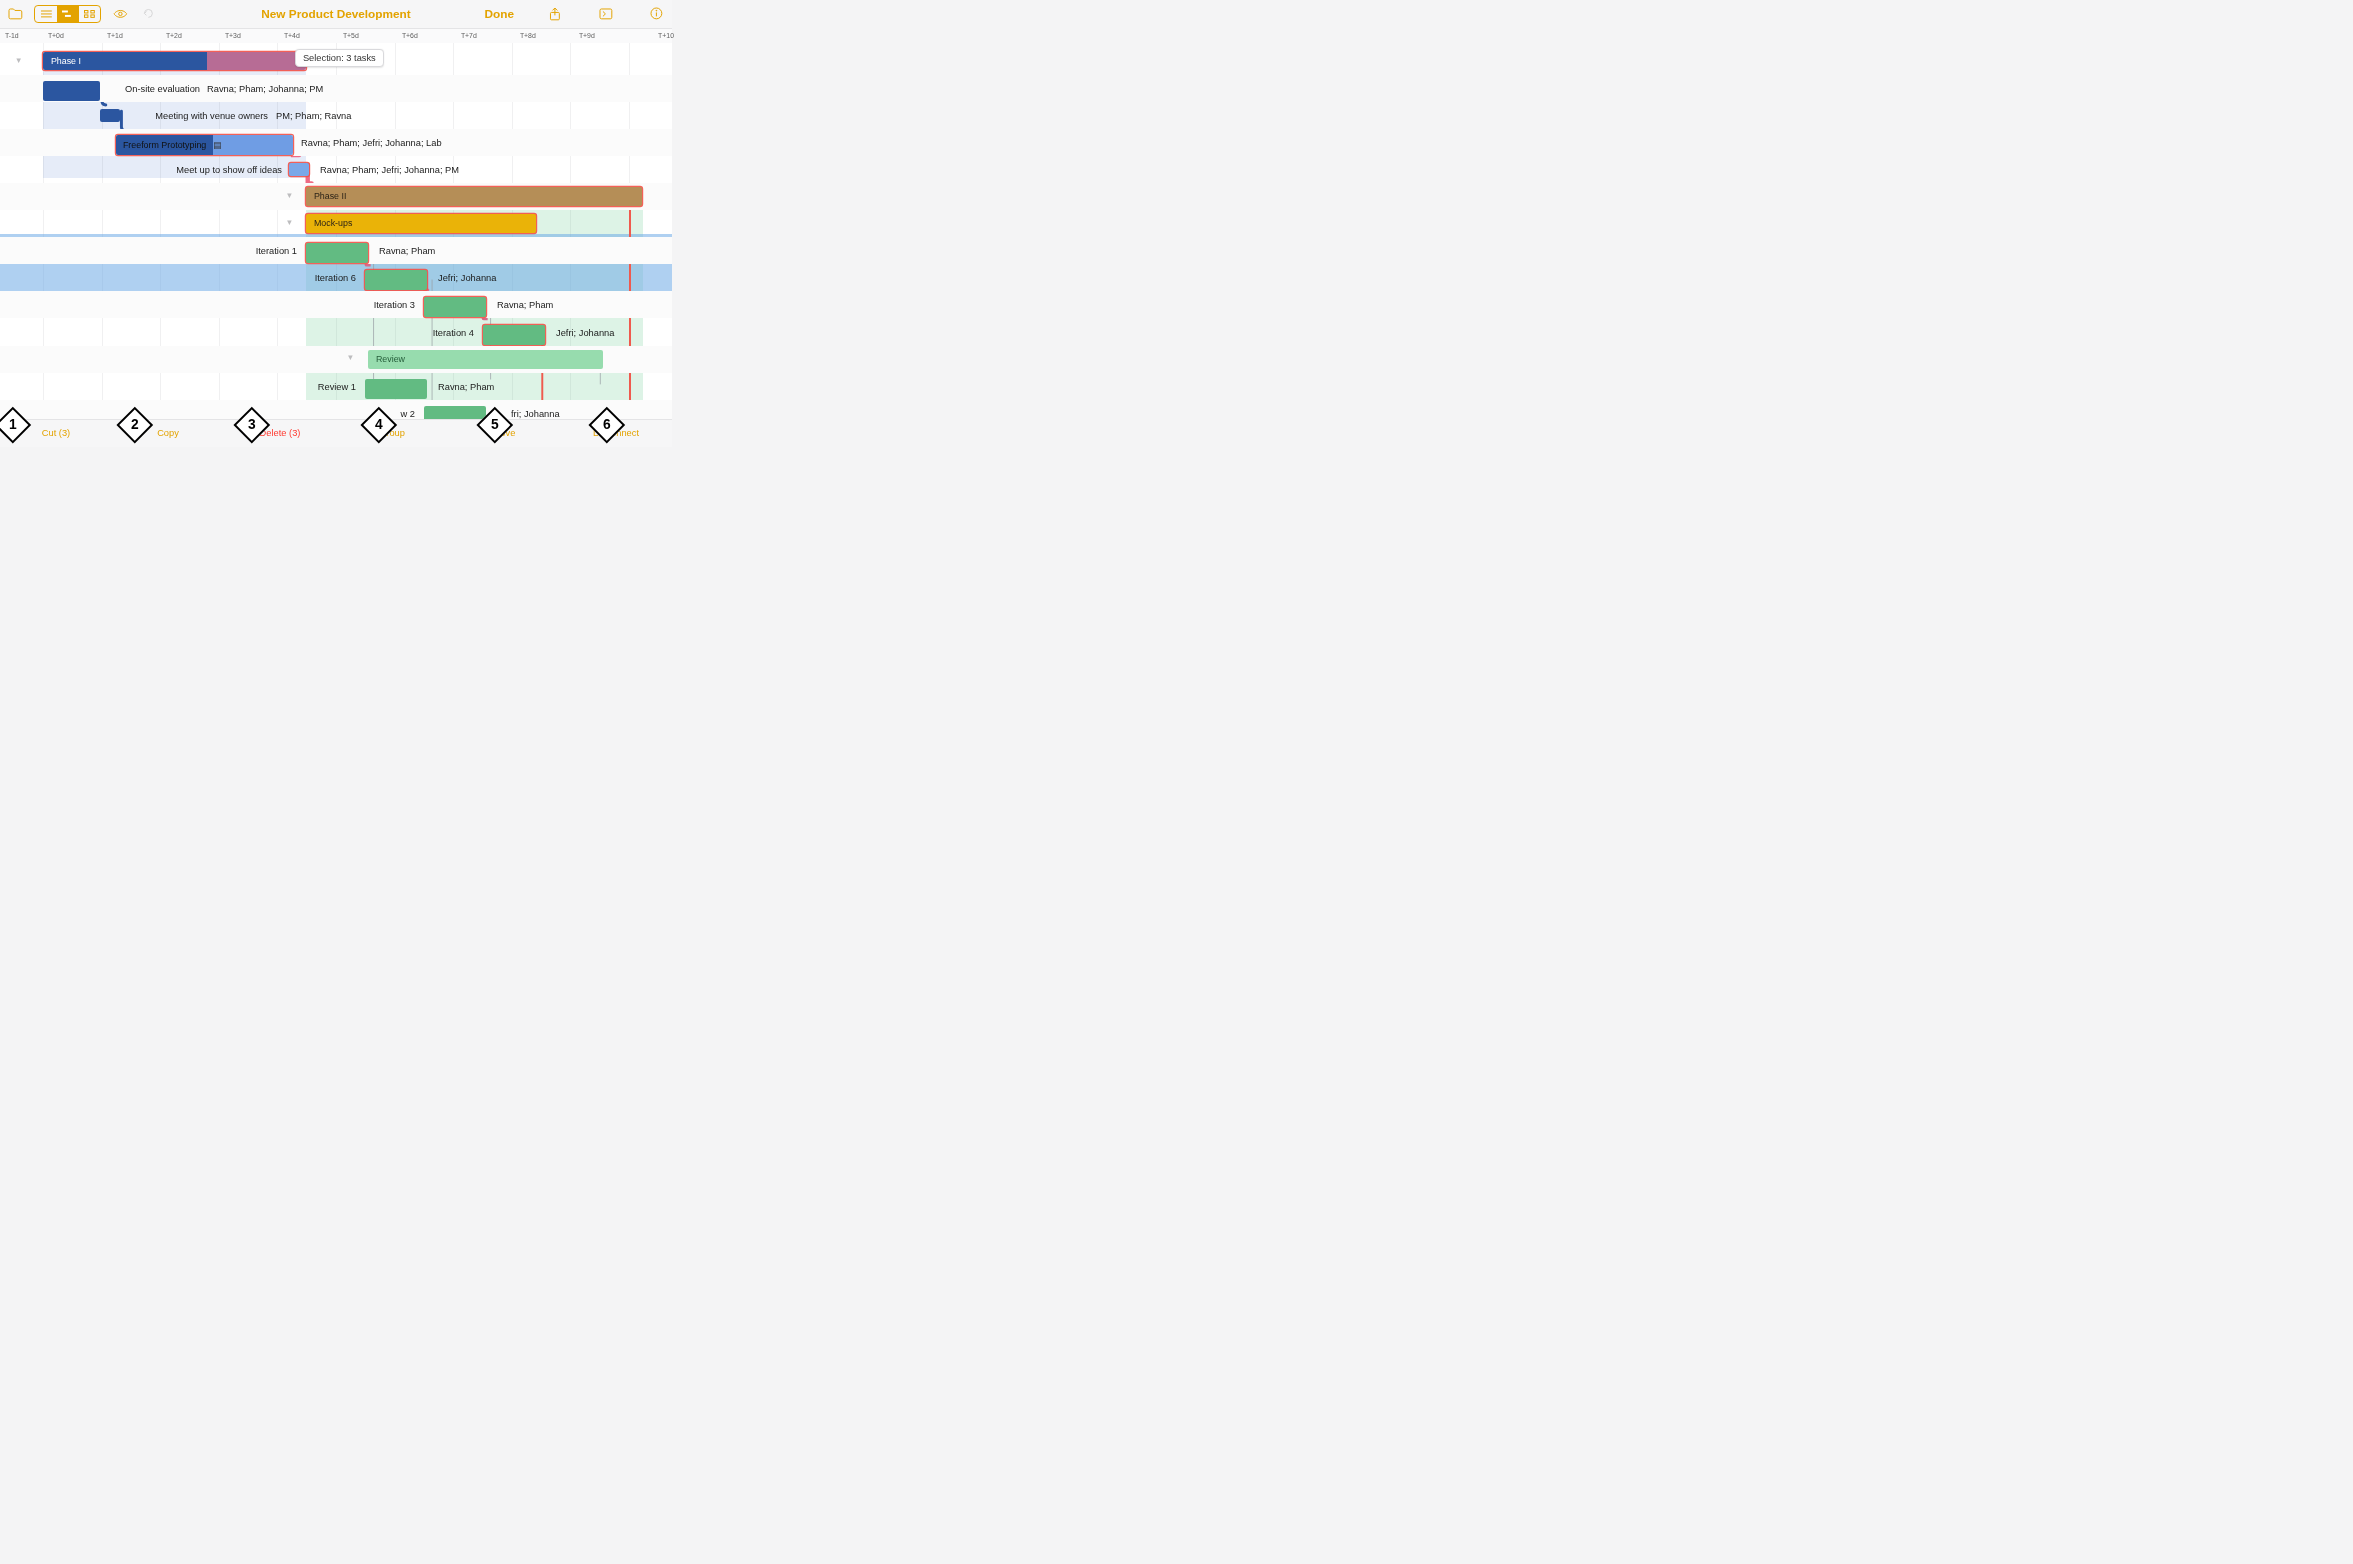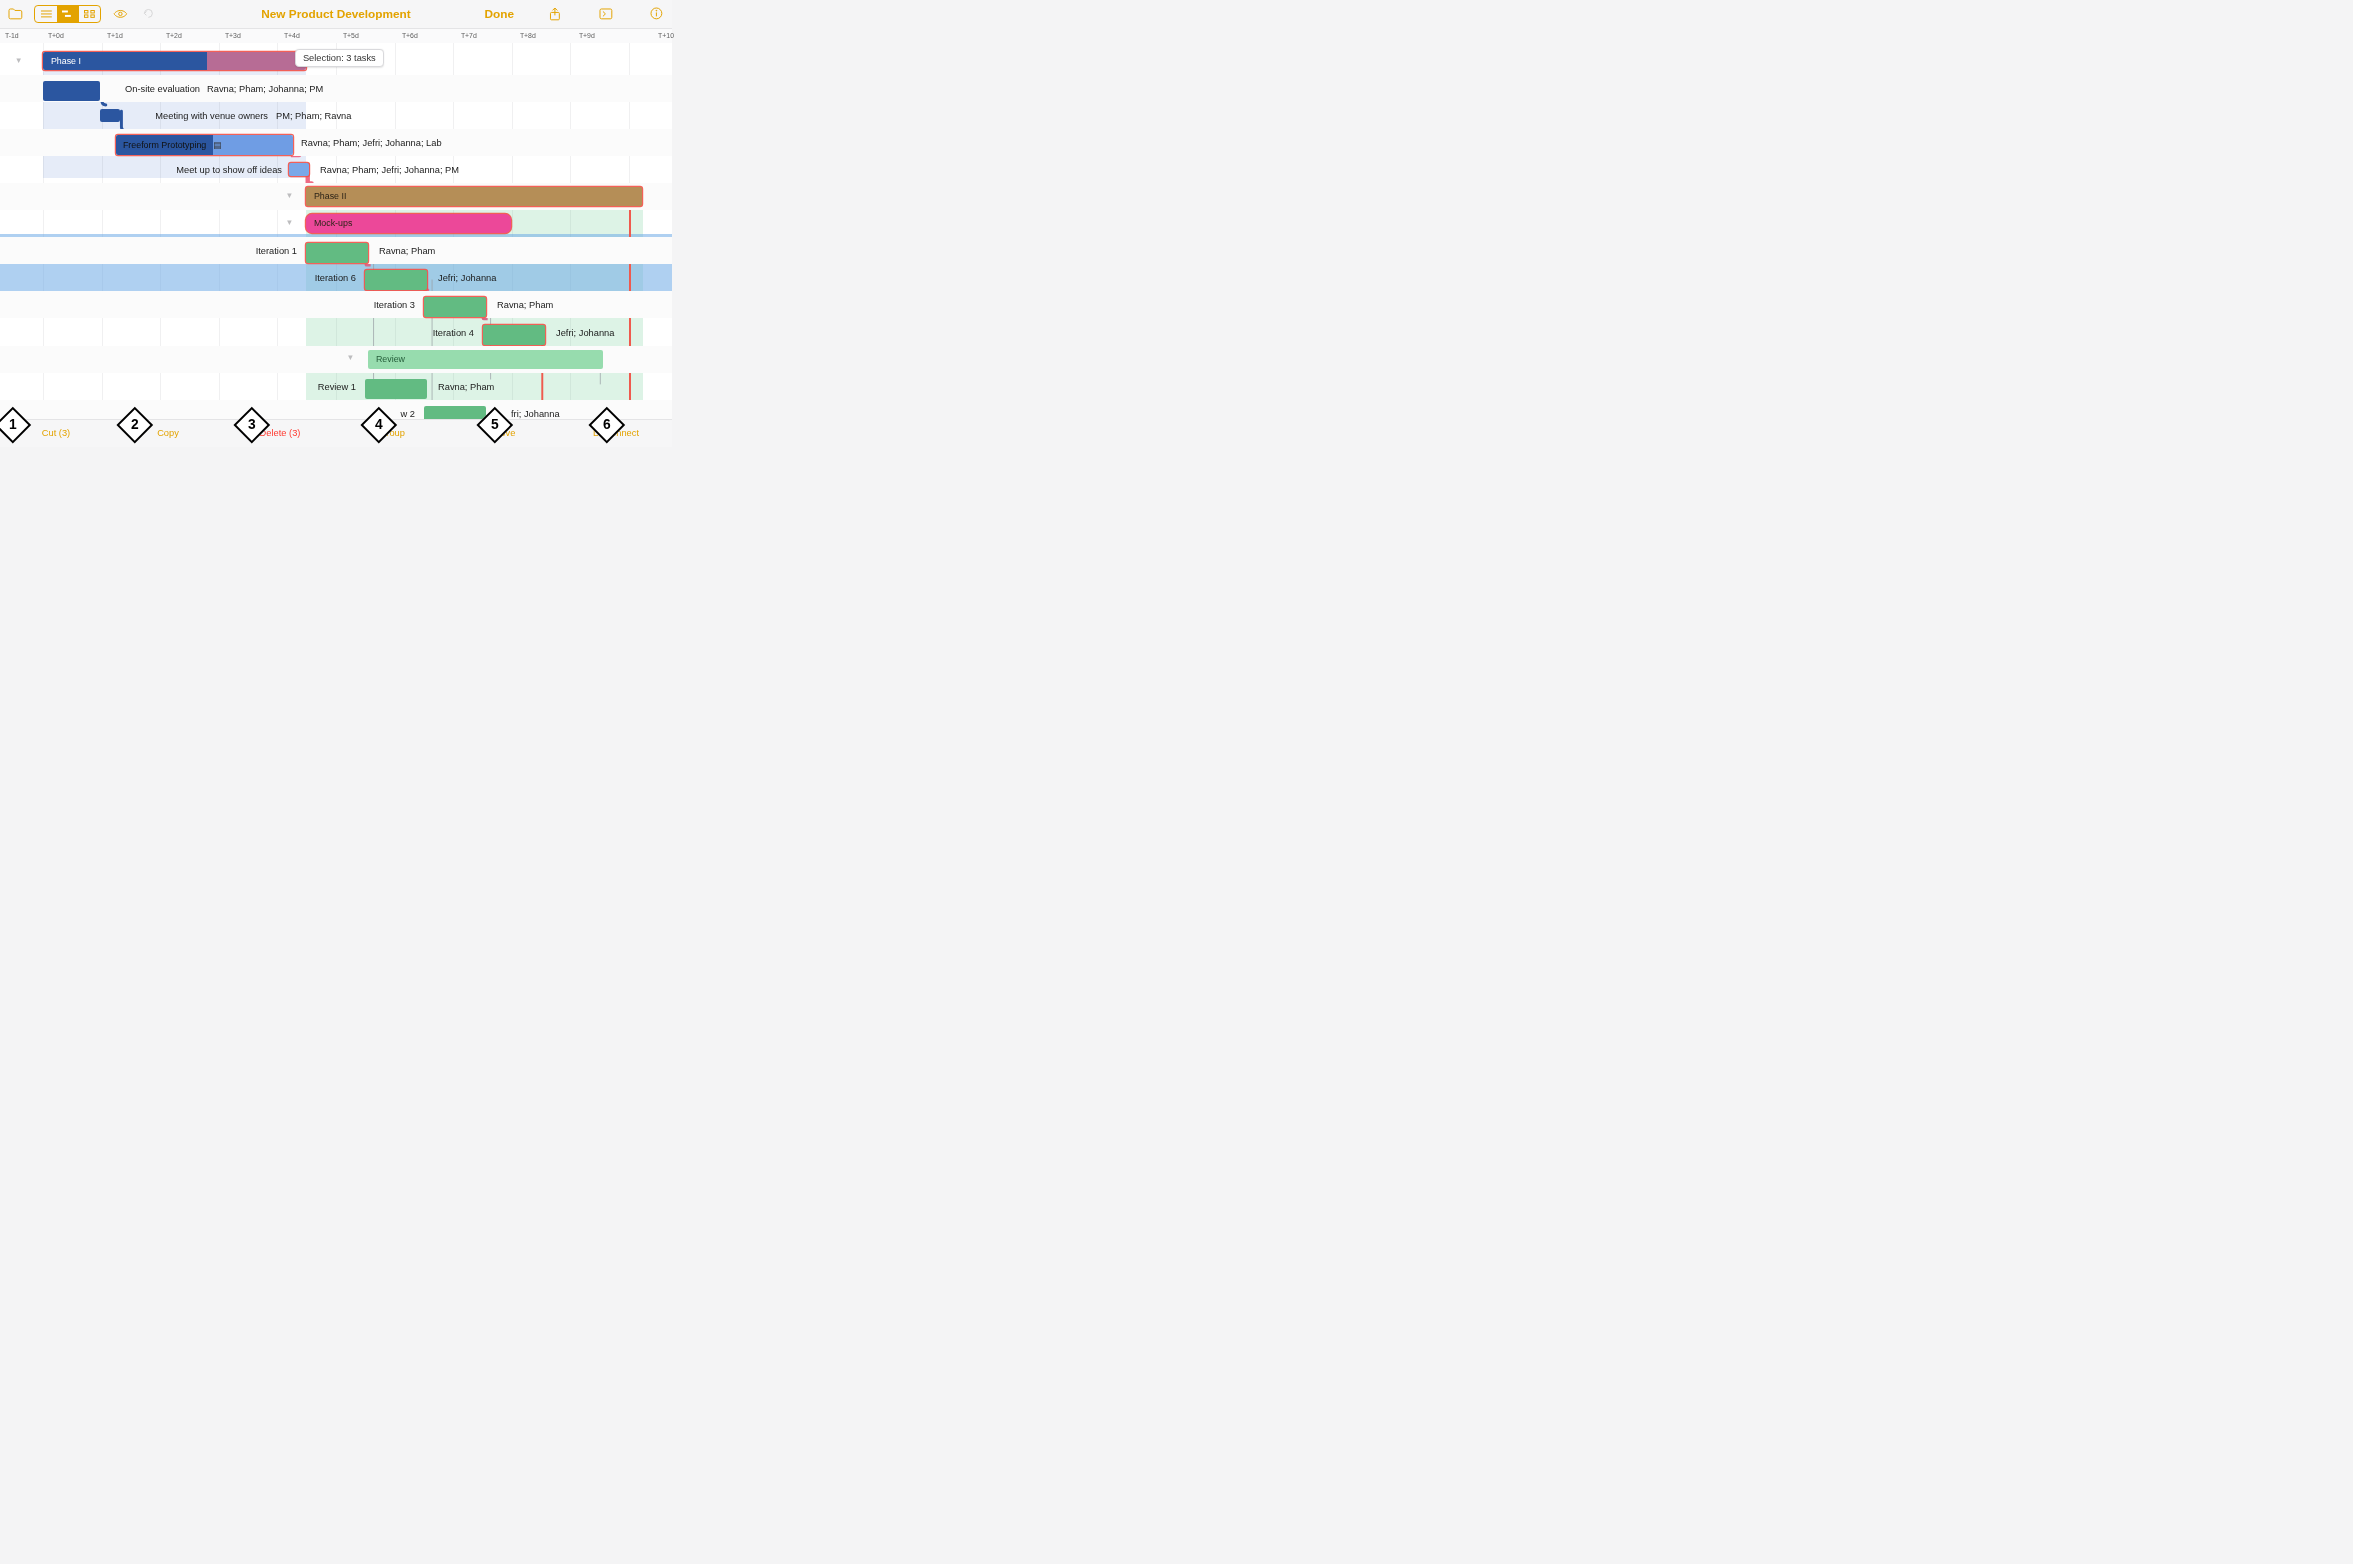--- a/index.html
+++ b/index.html
@@ -210,21 +210,21 @@
         </div>
         <div class="row" style="top: 113px;">
           <div class="bar small sel" style="left: 289px; width: 19.7px; background: rgb(122, 168, 232);"></div>
           <div class="labelL" style="right: 390px; width: 197px;">Meet up to show off ideas</div>
           <div class="labelR" style="left: 320px;">Ravna; Pham; Jefri; Johanna; PM</div>
         </div>
         <div class="row alt" style="top: 140px;">
           <div class="bar summary sel" style="left: 306px; width: 336px; background: rgb(181, 142, 87); color: rgb(44, 36, 24);">Phase II</div>
         </div>
         <div class="row" style="top: 167px;">
-          <div class="bar summary sel" style="left: 306px; width: 205px; background: #ec4899; color: rgb(44, 36, 24); border-radius: 6px;">Mock-ups</div>
+          <div class="bar summary sel" style="left: 306px; width: 230px; background: #eab308; color: rgb(44, 36, 24);">Mock-ups</div>
         </div>
         <div class="row alt" style="top: 194px;">
           <div class="bar sel" style="left: 306px; width: 62px; background: rgb(98, 187, 130);"></div>
           <div class="labelL" style="right: 375px; width: 197px;">Iteration 1</div>
           <div class="labelR" style="left: 379px;">Ravna; Pham</div>
         </div>
         <div class="row" style="top: 221px;">
           <div class="bar sel" style="left: 365px; width: 62px; background: rgb(98, 187, 130);"></div>
           <div class="labelL" style="right: 316px; width: 197px;">Iteration 6</div>
           <div class="labelR" style="left: 438px;">Jefri; Johanna</div>

